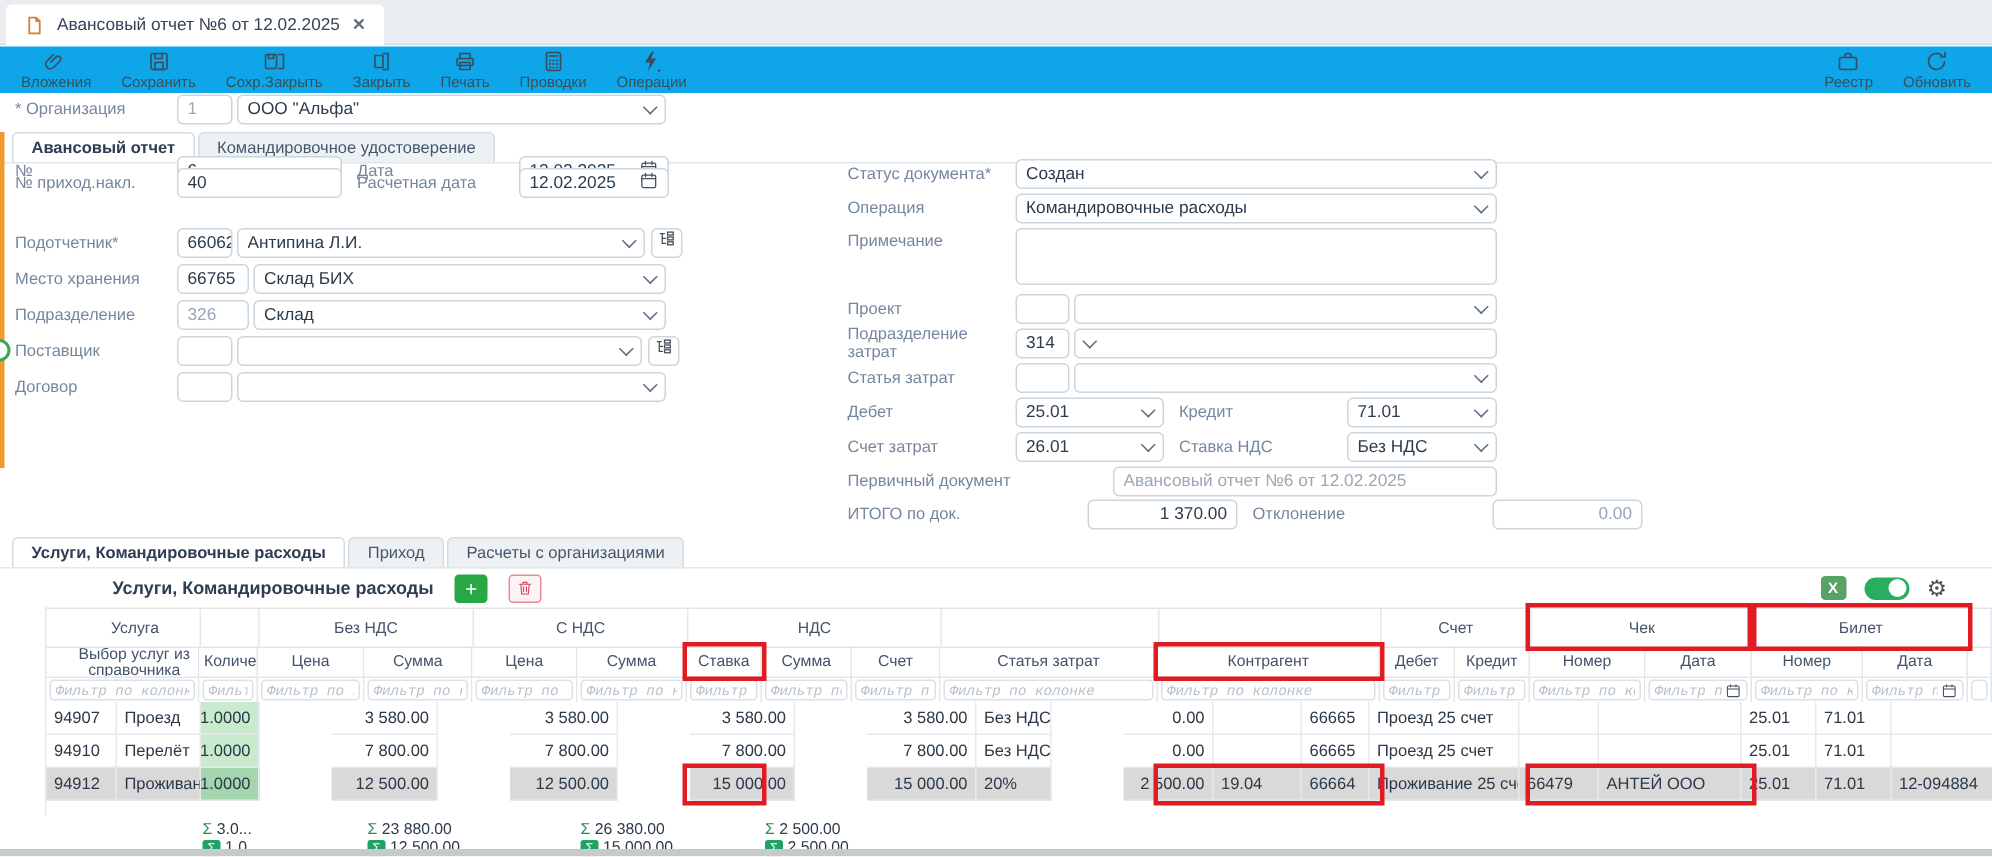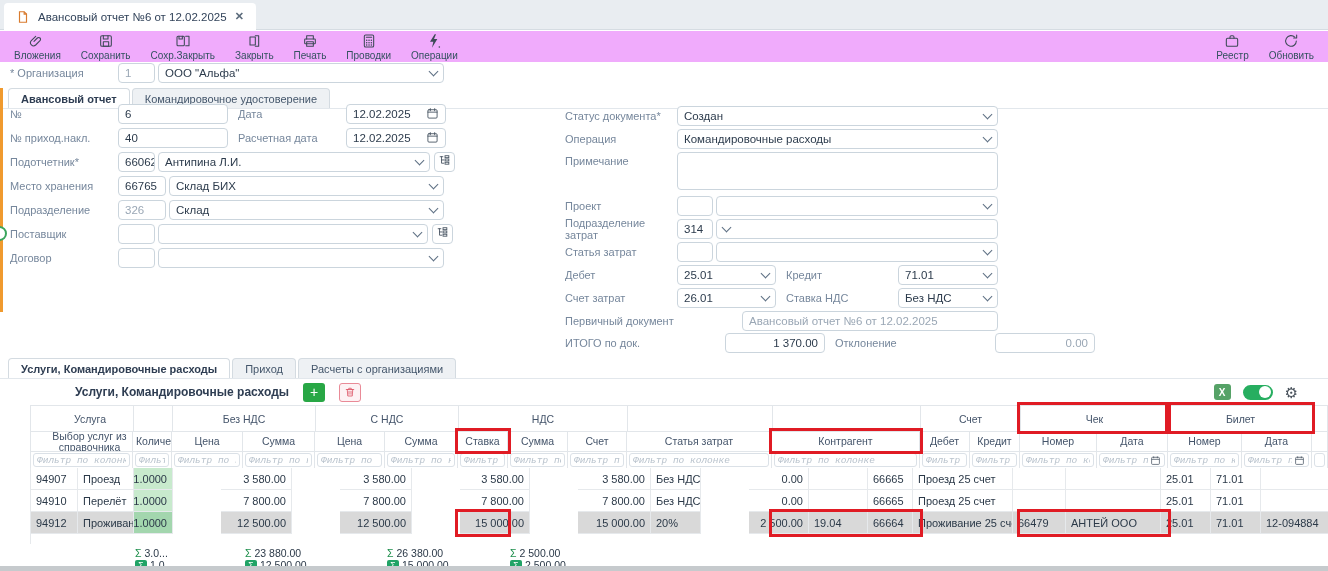--- a/index.html
+++ b/index.html
@@ -7,21 +7,21 @@
   body { font-family:"Liberation Sans", sans-serif; }
   .screen { position:relative; width:1328px; height:571px; background:#fff; overflow:hidden; }
 
   
   .tabstrip { position:absolute; left:0; top:0; width:1328px; height:30px; background:#e9edf1; border-bottom:1px solid #d5dce2; }
   .doctab { position:absolute; left:4px; top:3px; height:27px; background:#fff; border-radius:4px 4px 0 0; display:flex; align-items:center; gap:8px; padding:0 12px; }
   .doctab .ttl { font-size:11.5px; color:#32435a; }
   .doctab .x { font-size:11px; color:#5c6c7c; font-weight:bold; cursor:default; }
 
   
-  .toolbar { position:absolute; left:0; top:31px; width:1328px; height:31px; background:#f0abfc; }
+  .toolbar { position:absolute; left:0; top:31px; width:1328px; height:31px; background:#0ea5e9; }
   .tgroup { position:absolute; top:2px; display:flex; gap:20px; }
   .tbtn { display:flex; flex-direction:column; align-items:center; gap:1px; color:#33515f; font-size:10px; cursor:default; }
   .tbtn svg { width:16px; height:16px; stroke:#3d4a57; fill:none; stroke-width:1.6; stroke-linecap:round; stroke-linejoin:round; }
 
   
   .lbl { font-size:11px; color:#76879c; }
   .box { height:20px; border:1px solid #cbd5dd; border-radius:4px; background:#fff; display:flex; align-items:center; padding:0 6px; font-size:11.5px; color:#2c3b4c; overflow:hidden; white-space:nowrap; }
   .box .bval { flex:1; overflow:hidden; white-space:nowrap; }
   .box.dim, .dimtext { color:#9aa7b5; }
   .chev { width:7px; height:7px; border-right:1.6px solid #5d6f83; border-bottom:1.6px solid #5d6f83; transform:rotate(45deg); margin-top:-4px; flex:none; }
@@ -221,21 +221,21 @@
     <div class="box w110">6</div>
     <div class="lbl lbl2L">Дата</div>
     <div class="box w100">
       <span class="bval">12.02.2025</span>
       <span class="cal"><svg viewBox="0 0 24 24">
             <rect x="3.5" y="5" width="17" height="15.5" rx="2"></rect>
             <path d="M3.5 9.5h17M8 3v4M16 3v4"></path>
           </svg></span>
     </div>
   </div>
-  <div class="lrow" style="top:128px">
+  <div class="lrow" style="top:112px">
     <div class="lbl">№ приход.накл.</div>
     <div class="box w110">40</div>
     <div class="lbl lbl2L">Расчетная дата</div>
     <div class="box w100">
       <span class="bval">12.02.2025</span>
       <span class="cal"><svg viewBox="0 0 24 24">
             <rect x="3.5" y="5" width="17" height="15.5" rx="2"></rect>
             <path d="M3.5 9.5h17M8 3v4M16 3v4"></path>
           </svg></span>
     </div>

